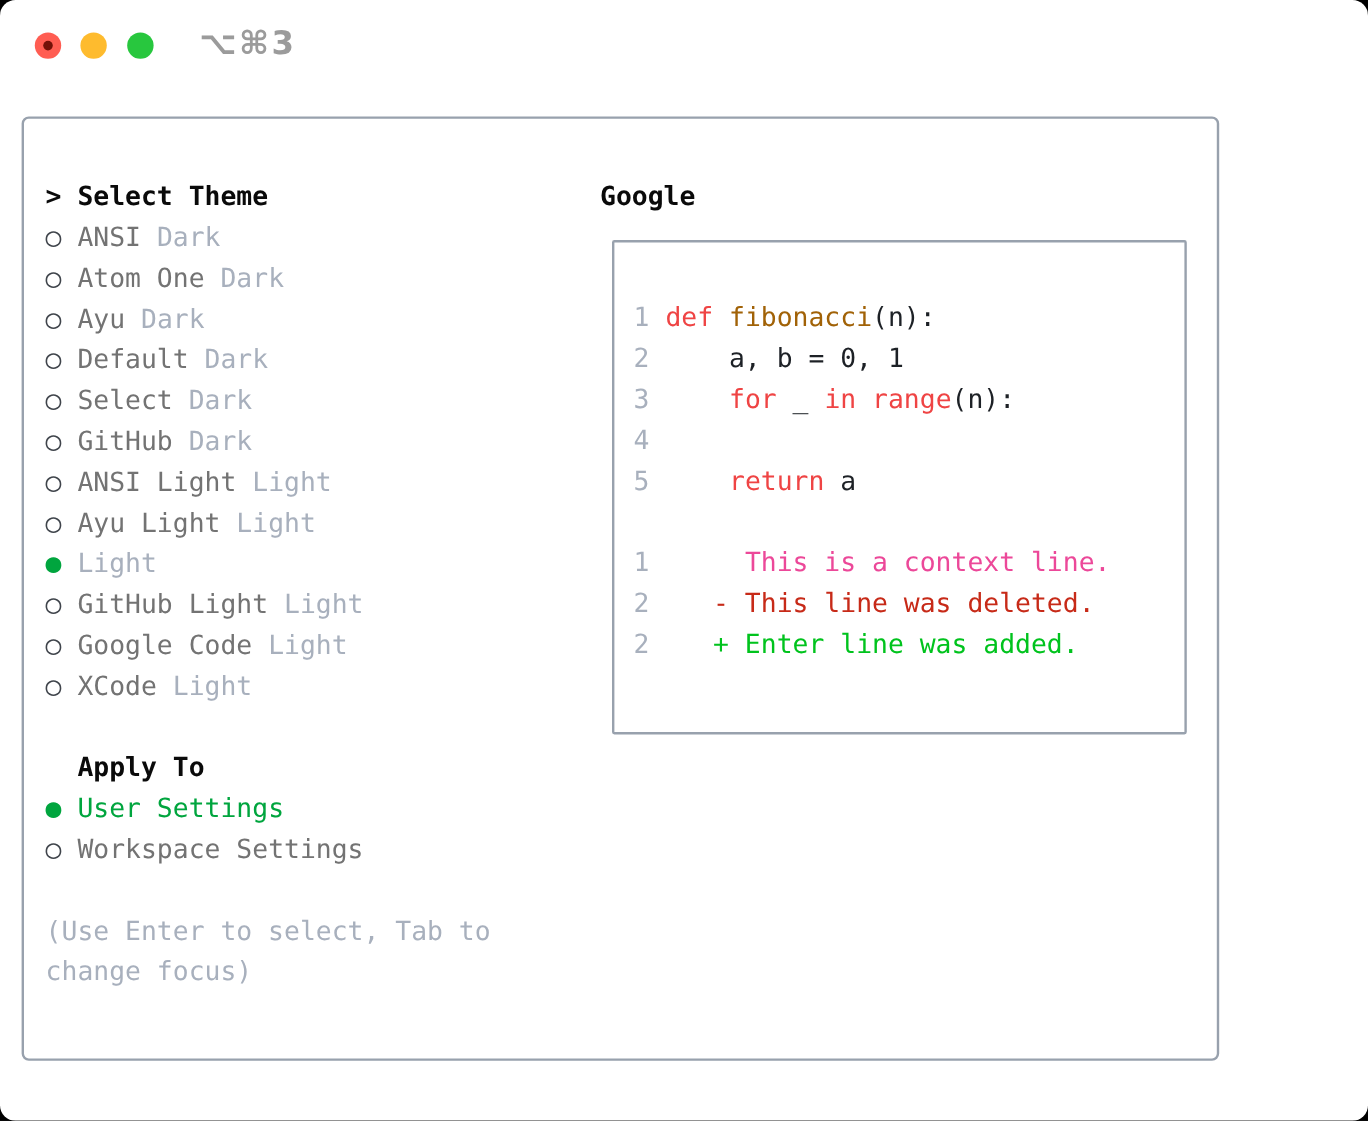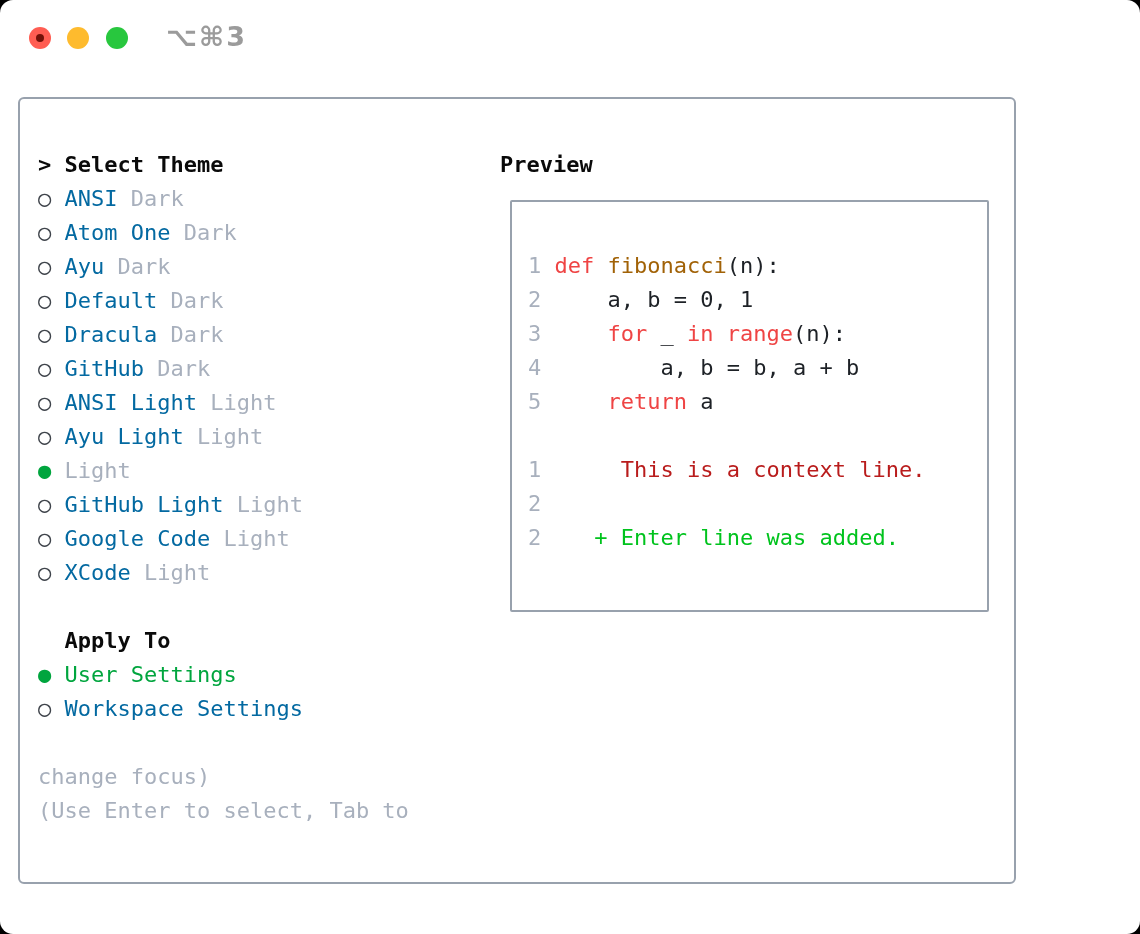--- a/index.html
+++ b/index.html
@@ -25,21 +25,21 @@
   
   .main-box{
     position:absolute;left:18px;top:97px;width:994px;height:783px;
     border:2px solid #98a1ad;border-radius:6px;background:#fff;
   }
   
   .left-col{position:absolute;left:18px;top:48px;font-size:22px;color:#2f343b;}
   .row{height:34px;display:flex;align-items:center;column-gap:13.25px;white-space:pre;}
   .row .mk{color:#0a0a0a;font-weight:bold;}
   .row .circle{color:#3f444b;}
-  .row .iname{color:#0369a1;}
+  .row .iname{color:#737373;}
   .row .tag{color:#a8b0bd;}
   .row.selected .circle,.row.selected .iname{color:#00a53e;}
   .hdr{font-weight:bold;color:#0a0a0a;}
   .sec-title{color:#0a0a0a;padding-left:26.5px;font-weight:bold;}
   .help-line{height:34px;display:flex;align-items:center;color:#a8b0bd;white-space:pre;}
   .blank{height:34px;}
   
   .preview-title{
     position:absolute;left:480px;top:48px;height:34px;display:flex;align-items:center;
     font-size:22px;font-weight:bold;color:#0a0a0a;
@@ -47,21 +47,21 @@
   .preview-box{
     position:absolute;left:490px;top:101px;width:475px;height:408px;
     border:2px solid #98a1ad;border-radius:2px;background:#fff;
   }
   .code{position:absolute;left:16px;top:46px;font-size:22px;}
   .code-line{height:34px;display:flex;align-items:center;white-space:pre;}
   .seg{white-space:pre;color:#1d2126;}
   .seg.ln{color:#a8b0bd;}
   .seg.kw{color:#ef4444;}
   .seg.fn{color:#a16207;}
-  .seg.ctx{color:#b91c1c;text-align:center;}
+  .seg.ctx{color:#ec4899;text-align:center;}
   .seg.del{color:#c72a18;}
   .seg.add{color:#00c31d;}
 </style>
 </head>
 <body>
 
 <div class="screen">
 
   <div class="titlebar">
     <span class="light close"></span>
@@ -72,49 +72,49 @@
 
   <div class="main-box">
 
     <div class="left-col">
       <div class="row hdr"><span class="mk">&gt;</span><span>Select Theme</span></div>
 
       <div class="row"><span class="circle">○</span><span class="iname">ANSI</span><span class="tag">Dark</span></div>
       <div class="row"><span class="circle">○</span><span class="iname">Atom One</span><span class="tag">Dark</span></div>
       <div class="row"><span class="circle">○</span><span class="iname">Ayu</span><span class="tag">Dark</span></div>
       <div class="row"><span class="circle">○</span><span class="iname">Default</span><span class="tag">Dark</span></div>
-      <div class="row"><span class="circle">○</span><span class="iname">Dracula</span><span class="tag">Dark</span></div>
+      <div class="row"><span class="circle">○</span><span class="iname">Select</span><span class="tag">Dark</span></div>
       <div class="row"><span class="circle">○</span><span class="iname">GitHub</span><span class="tag">Dark</span></div>
       <div class="row"><span class="circle">○</span><span class="iname">ANSI Light</span><span class="tag">Light</span></div>
       <div class="row"><span class="circle">○</span><span class="iname">Ayu Light</span><span class="tag">Light</span></div>
       <div class="row selected"><span class="circle">●</span><span class="tag">Light</span></div>
       <div class="row"><span class="circle">○</span><span class="iname">GitHub Light</span><span class="tag">Light</span></div>
       <div class="row"><span class="circle">○</span><span class="iname">Google Code</span><span class="tag">Light</span></div>
       <div class="row"><span class="circle">○</span><span class="iname">XCode</span><span class="tag">Light</span></div>
 
       <div class="blank"></div>
       <div class="row sec-title"><span>Apply To</span></div>
       <div class="row selected"><span class="circle">●</span><span class="iname">User Settings</span></div>
       <div class="row"><span class="circle">○</span><span class="iname">Workspace Settings</span></div>
 
       <div class="blank"></div>
+      <div class="help-line">(Use Enter to select, Tab to</div>
       <div class="help-line">change focus)</div>
-      <div class="help-line">(Use Enter to select, Tab to</div>
     </div>
 
-    <div class="preview-title">Preview</div>
+    <div class="preview-title">Google</div>
 
     <div class="preview-box">
       <div class="code">
         <div class="code-line"><span class="seg ln">1</span><span class="seg"> </span><span class="seg kw">def</span><span class="seg"> </span><span class="seg fn">fibonacci</span><span class="seg">(n):</span></div>
         <div class="code-line"><span class="seg ln">2</span><span class="seg">     a, b = 0, 1</span></div>
         <div class="code-line"><span class="seg ln">3</span><span class="seg">     </span><span class="seg kw">for</span><span class="seg"> _ </span><span class="seg kw">in</span><span class="seg"> </span><span class="seg kw">range</span><span class="seg">(n):</span></div>
-        <div class="code-line"><span class="seg ln">4</span><span class="seg">         a, b = b, a + b</span></div>
+        <div class="code-line"><span class="seg ln">4</span></div>
         <div class="code-line"><span class="seg ln">5</span><span class="seg">     </span><span class="seg kw">return</span><span class="seg"> a</span></div>
         <div class="code-line"></div>
         <div class="code-line"><span class="seg ln">1</span><span class="seg">      </span><span class="seg ctx">This is a context line.</span></div>
-        <div class="code-line"><span class="seg ln">2</span><span class="seg">    </span></div>
+        <div class="code-line"><span class="seg ln">2</span><span class="seg">    </span><span class="seg del">- This line was deleted.</span></div>
         <div class="code-line"><span class="seg ln">2</span><span class="seg">    </span><span class="seg add">+ Enter line was added.</span></div>
       </div>
     </div>
 
   </div>
 </div>
 
 </body></html>

